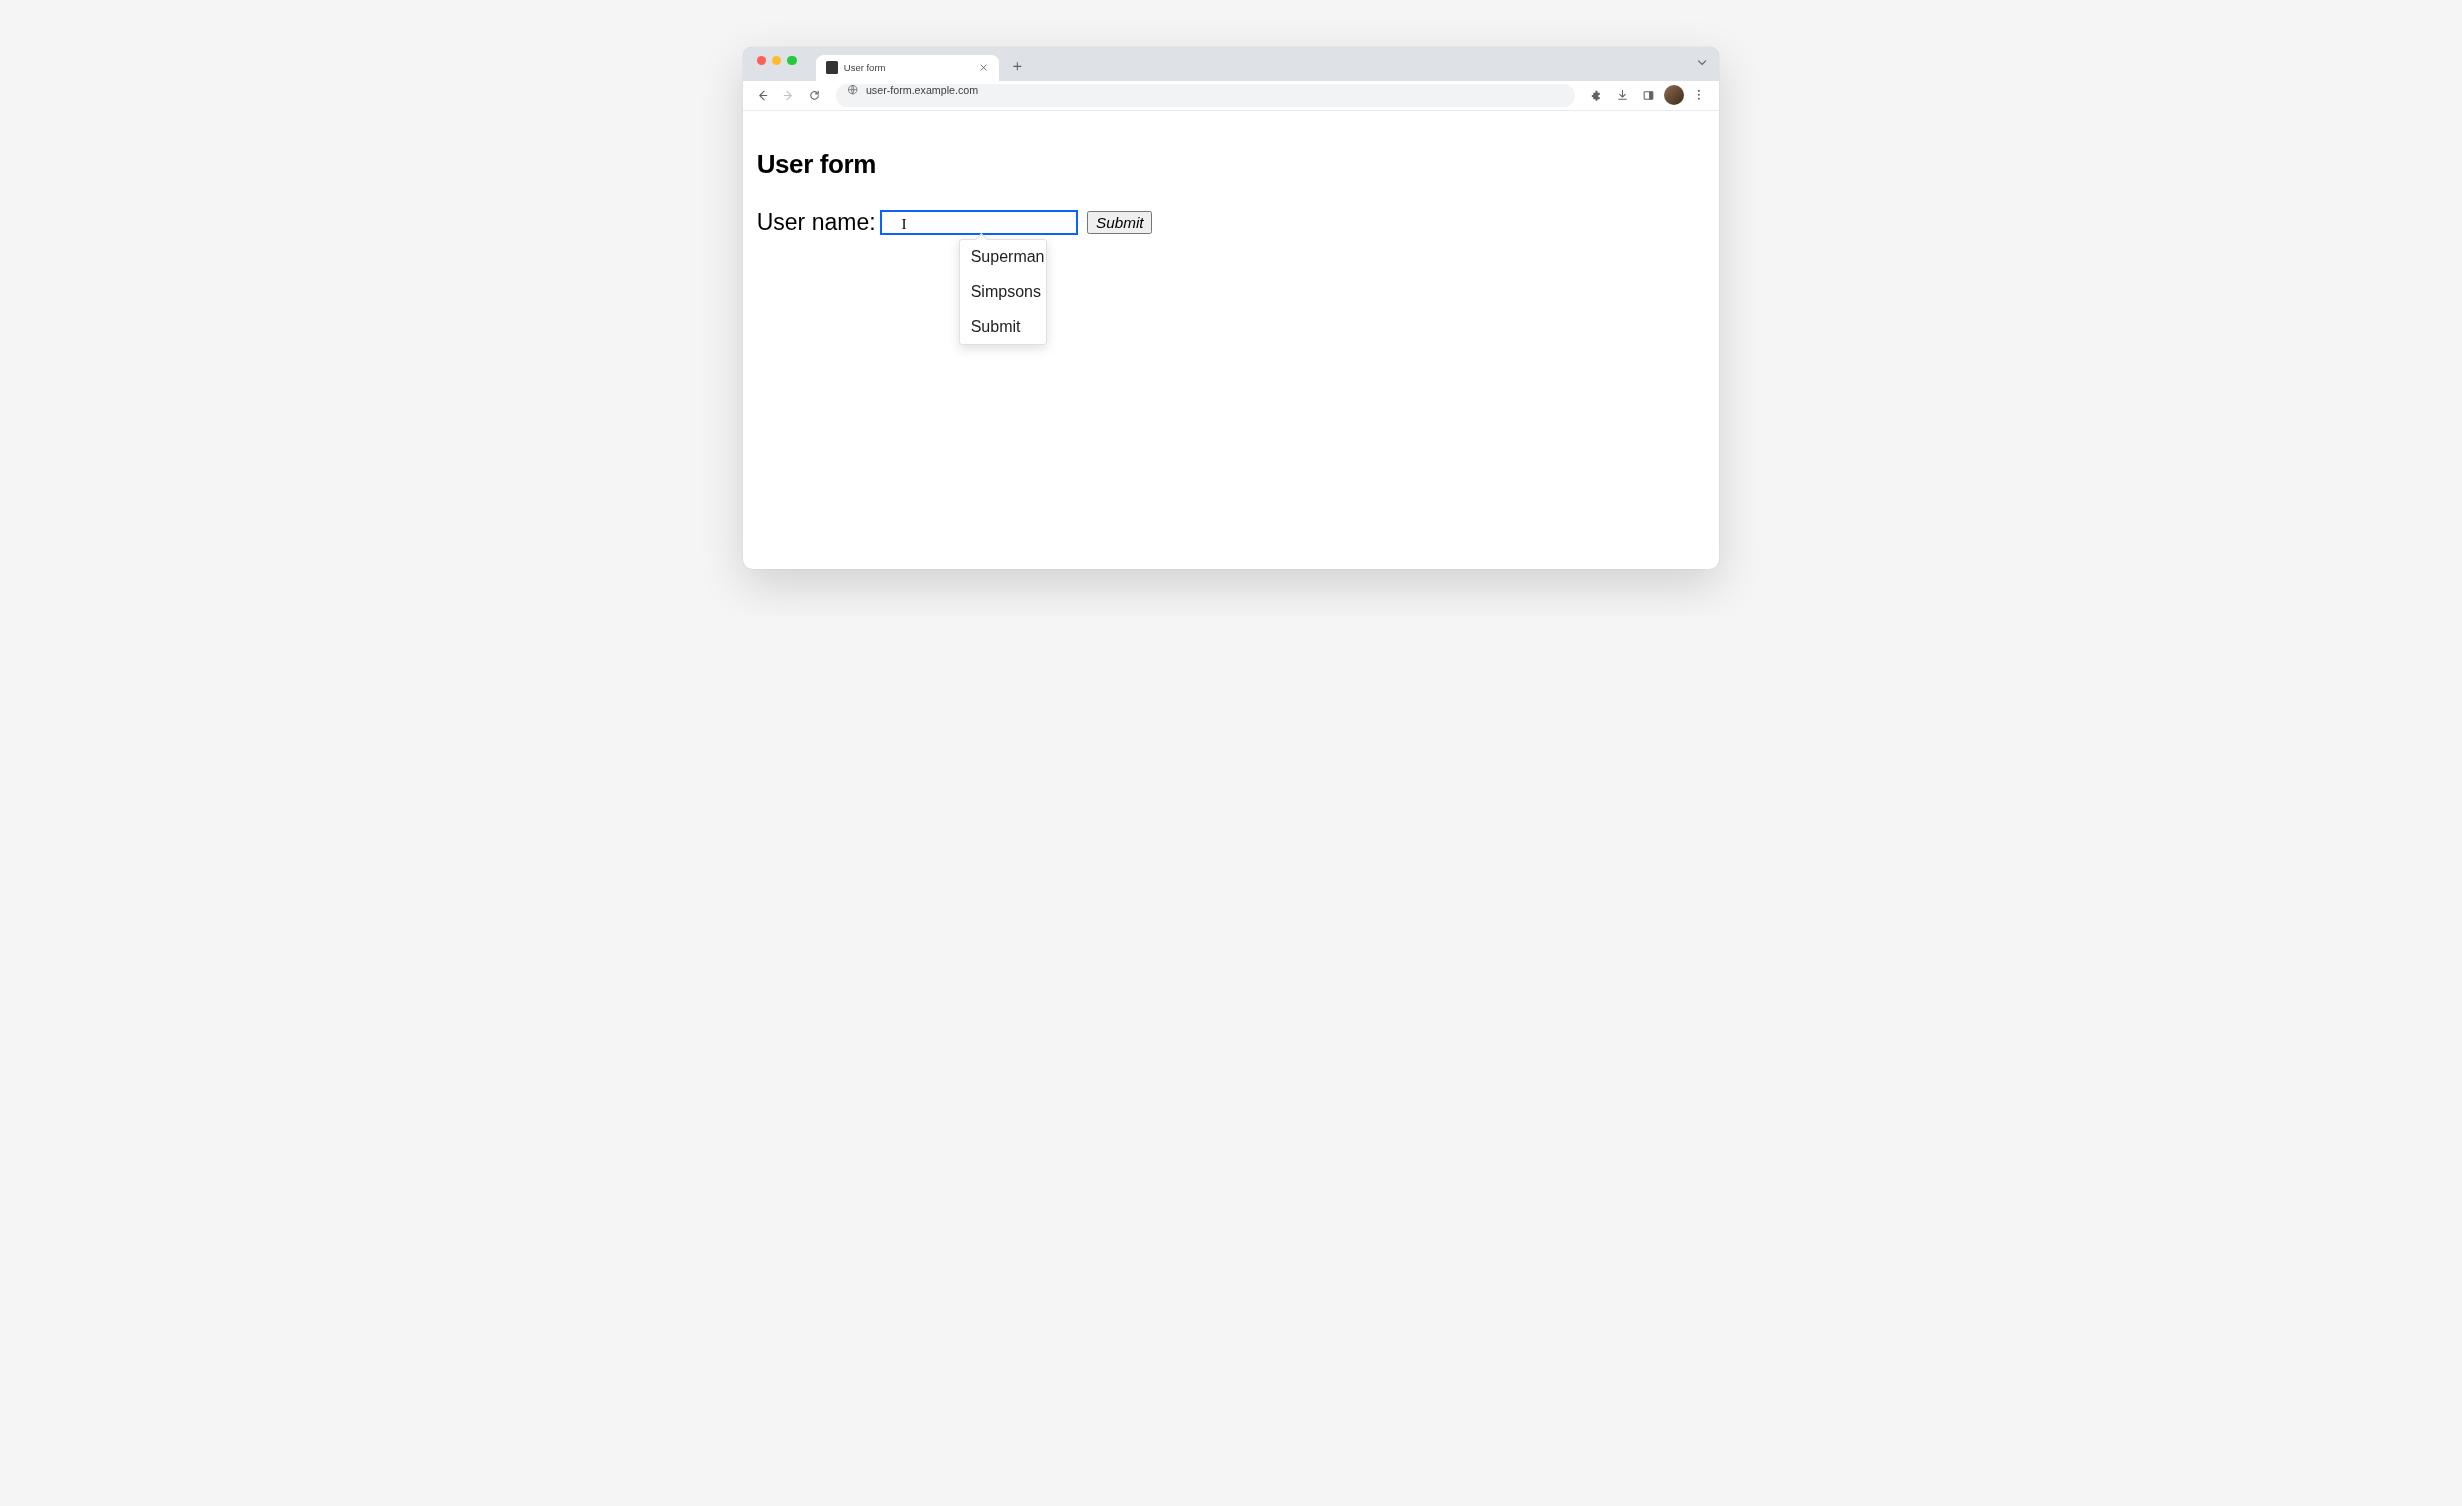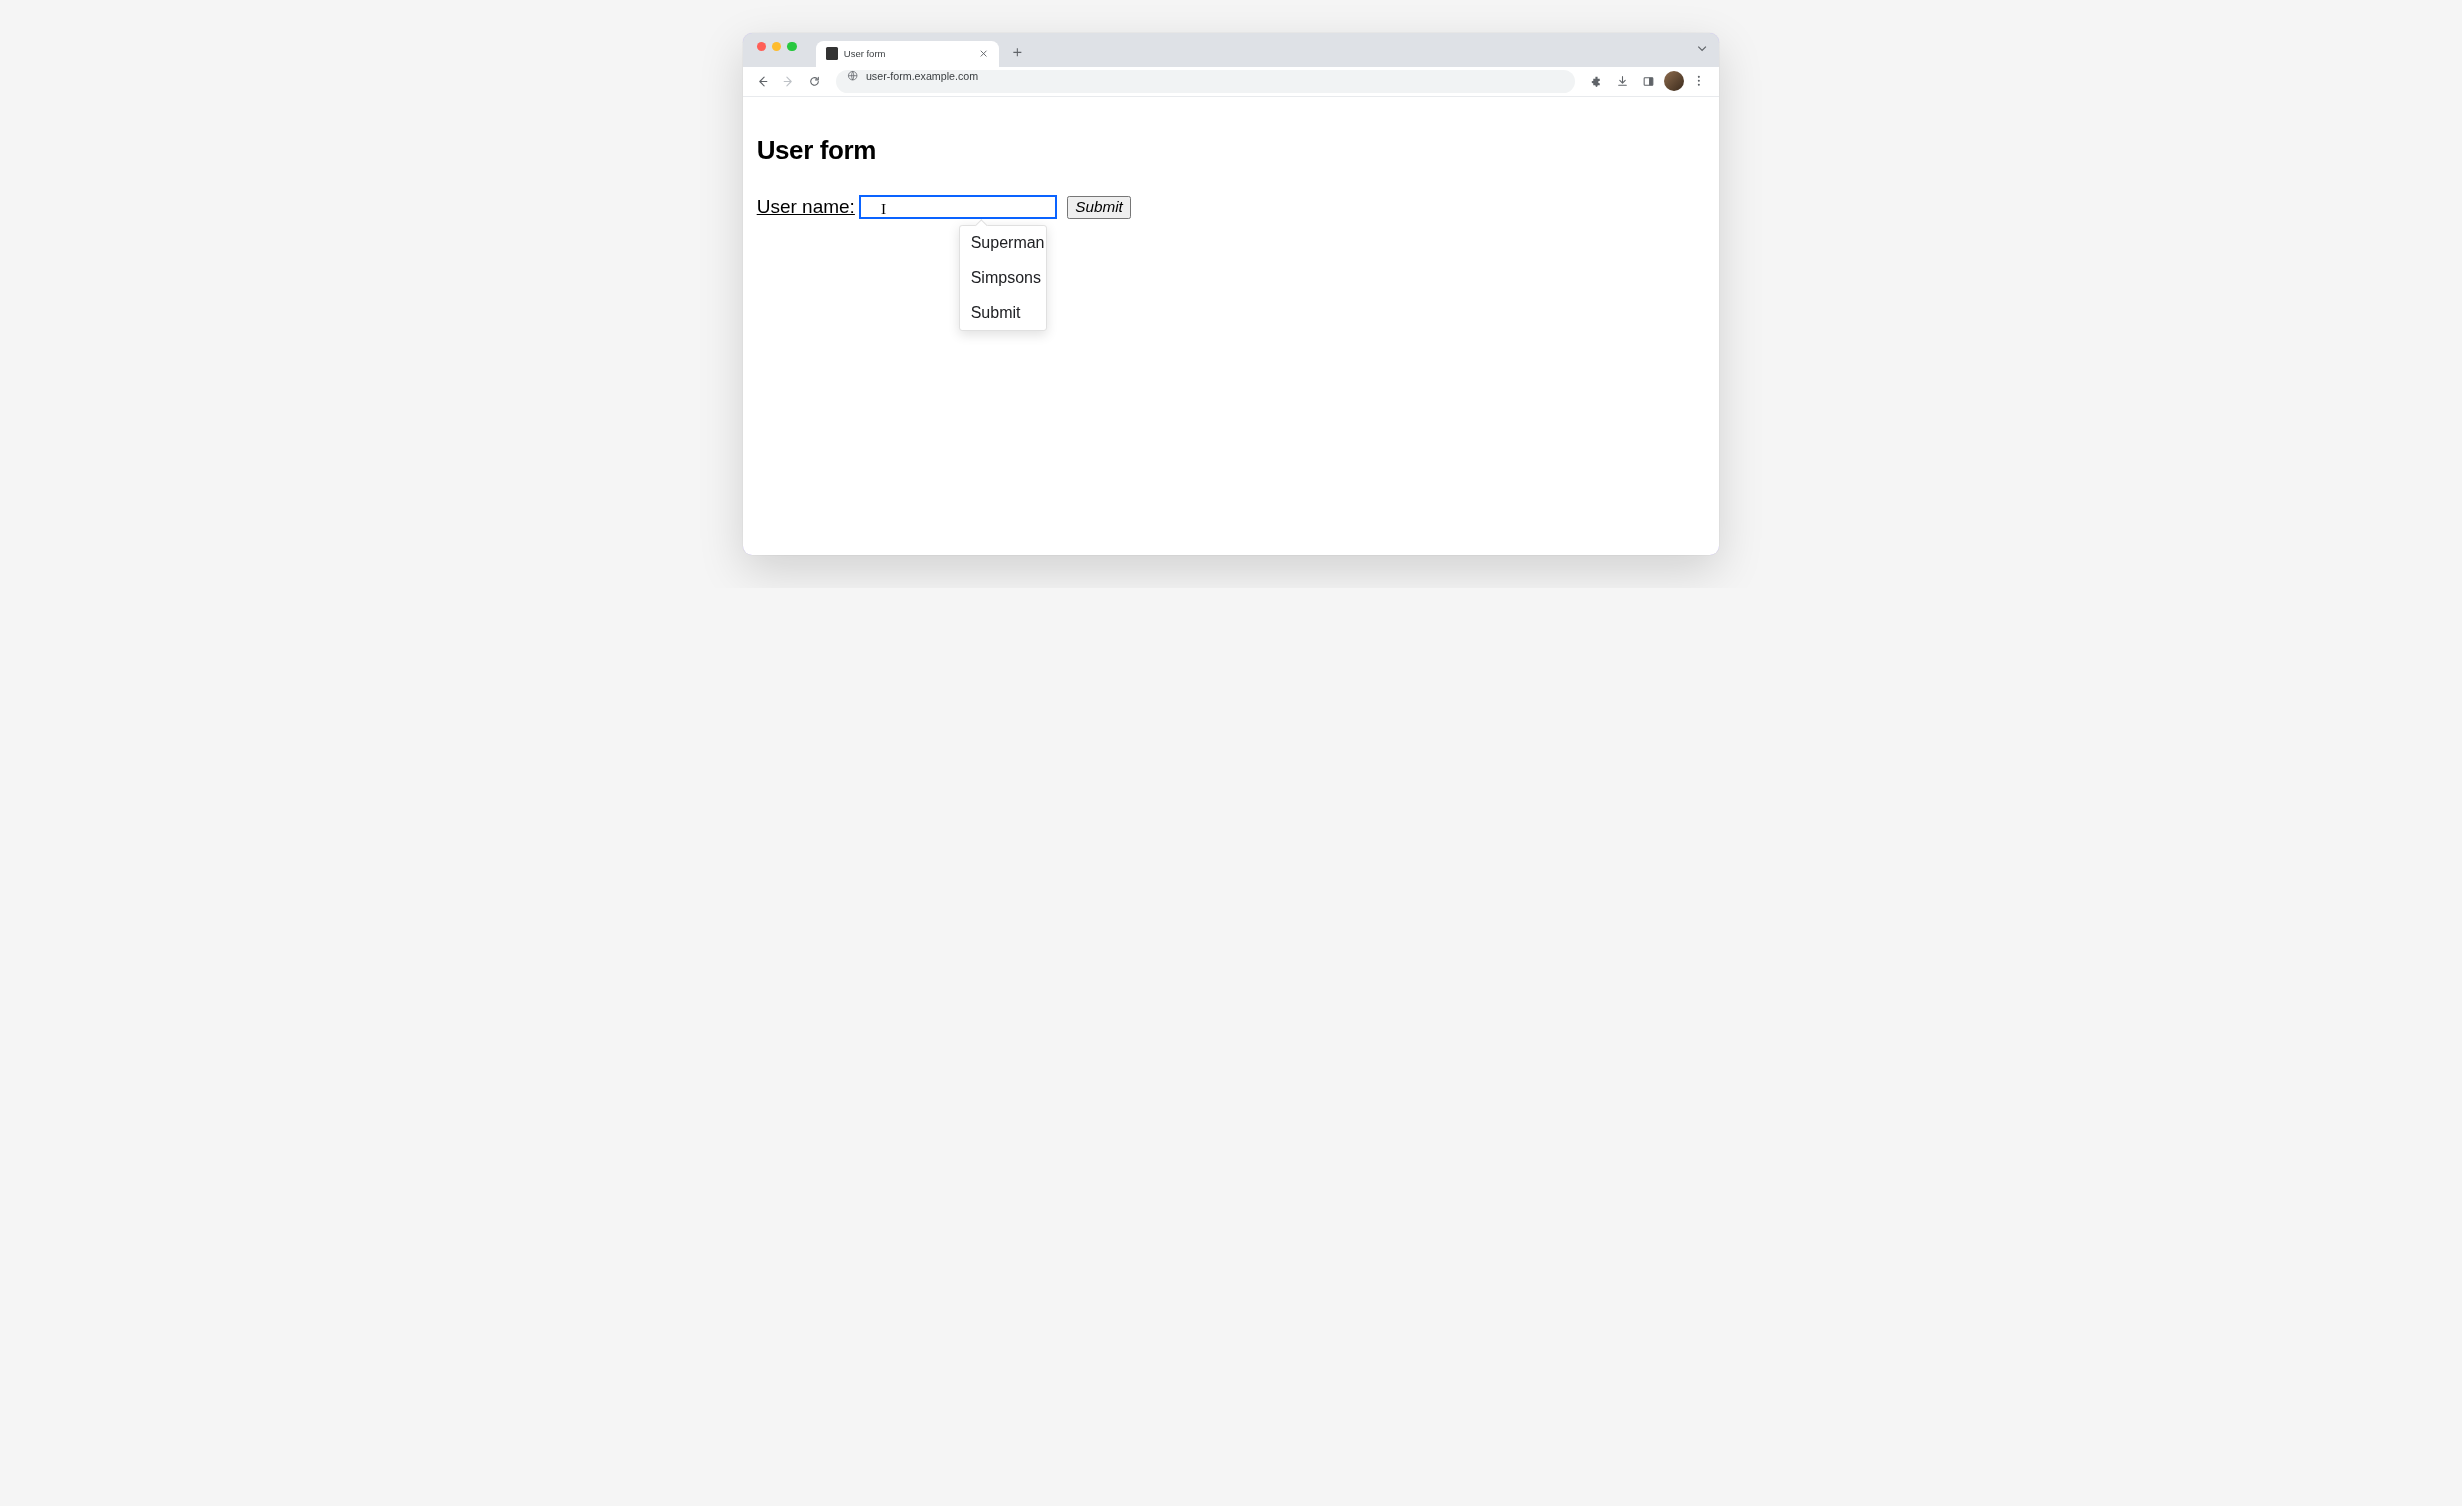--- a/index.html
+++ b/index.html
@@ -10,21 +10,21 @@
 
     body {
       font-family: -apple-system, BlinkMacSystemFont, "Segoe UI", Helvetica, Arial, sans-serif;
       background: #f5f5f5;
       padding: 30.5px;
     }
 
     .browser-window {
       width: 976px;
       max-width: 100%;
-      margin: 2px auto;
+      margin: 16px auto;
       background: #c4b5fd;
       border-radius: 9.2px;
       box-shadow: 0 15.3px 46px rgba(0,0,0,0.15), 0 0 0 0.8px rgba(0,0,0,0.03);
       overflow: hidden;
     }
 
     
     .tab-bar {
       height: 34px;
       background: #dee1e6;
@@ -198,22 +198,21 @@
     .form-row {
       display: flex;
       align-items: center;
       gap: 4.6px;
       font-size: 17px;
       color: #000;
       font-family: Helvetica, Arial, sans-serif;
     }
 
     .form-label {
-      font-size: 19px;
-      text-decoration: underline;
+      font-size: 23px;
     }
 
     .text-input {
       width: 198px;
       height: 24.4px;
       border: 2.3px solid #0a63ff;
       outline: none;
       font-size: 13.7px;
       padding: 0 4.6px;
       background: #fff;

